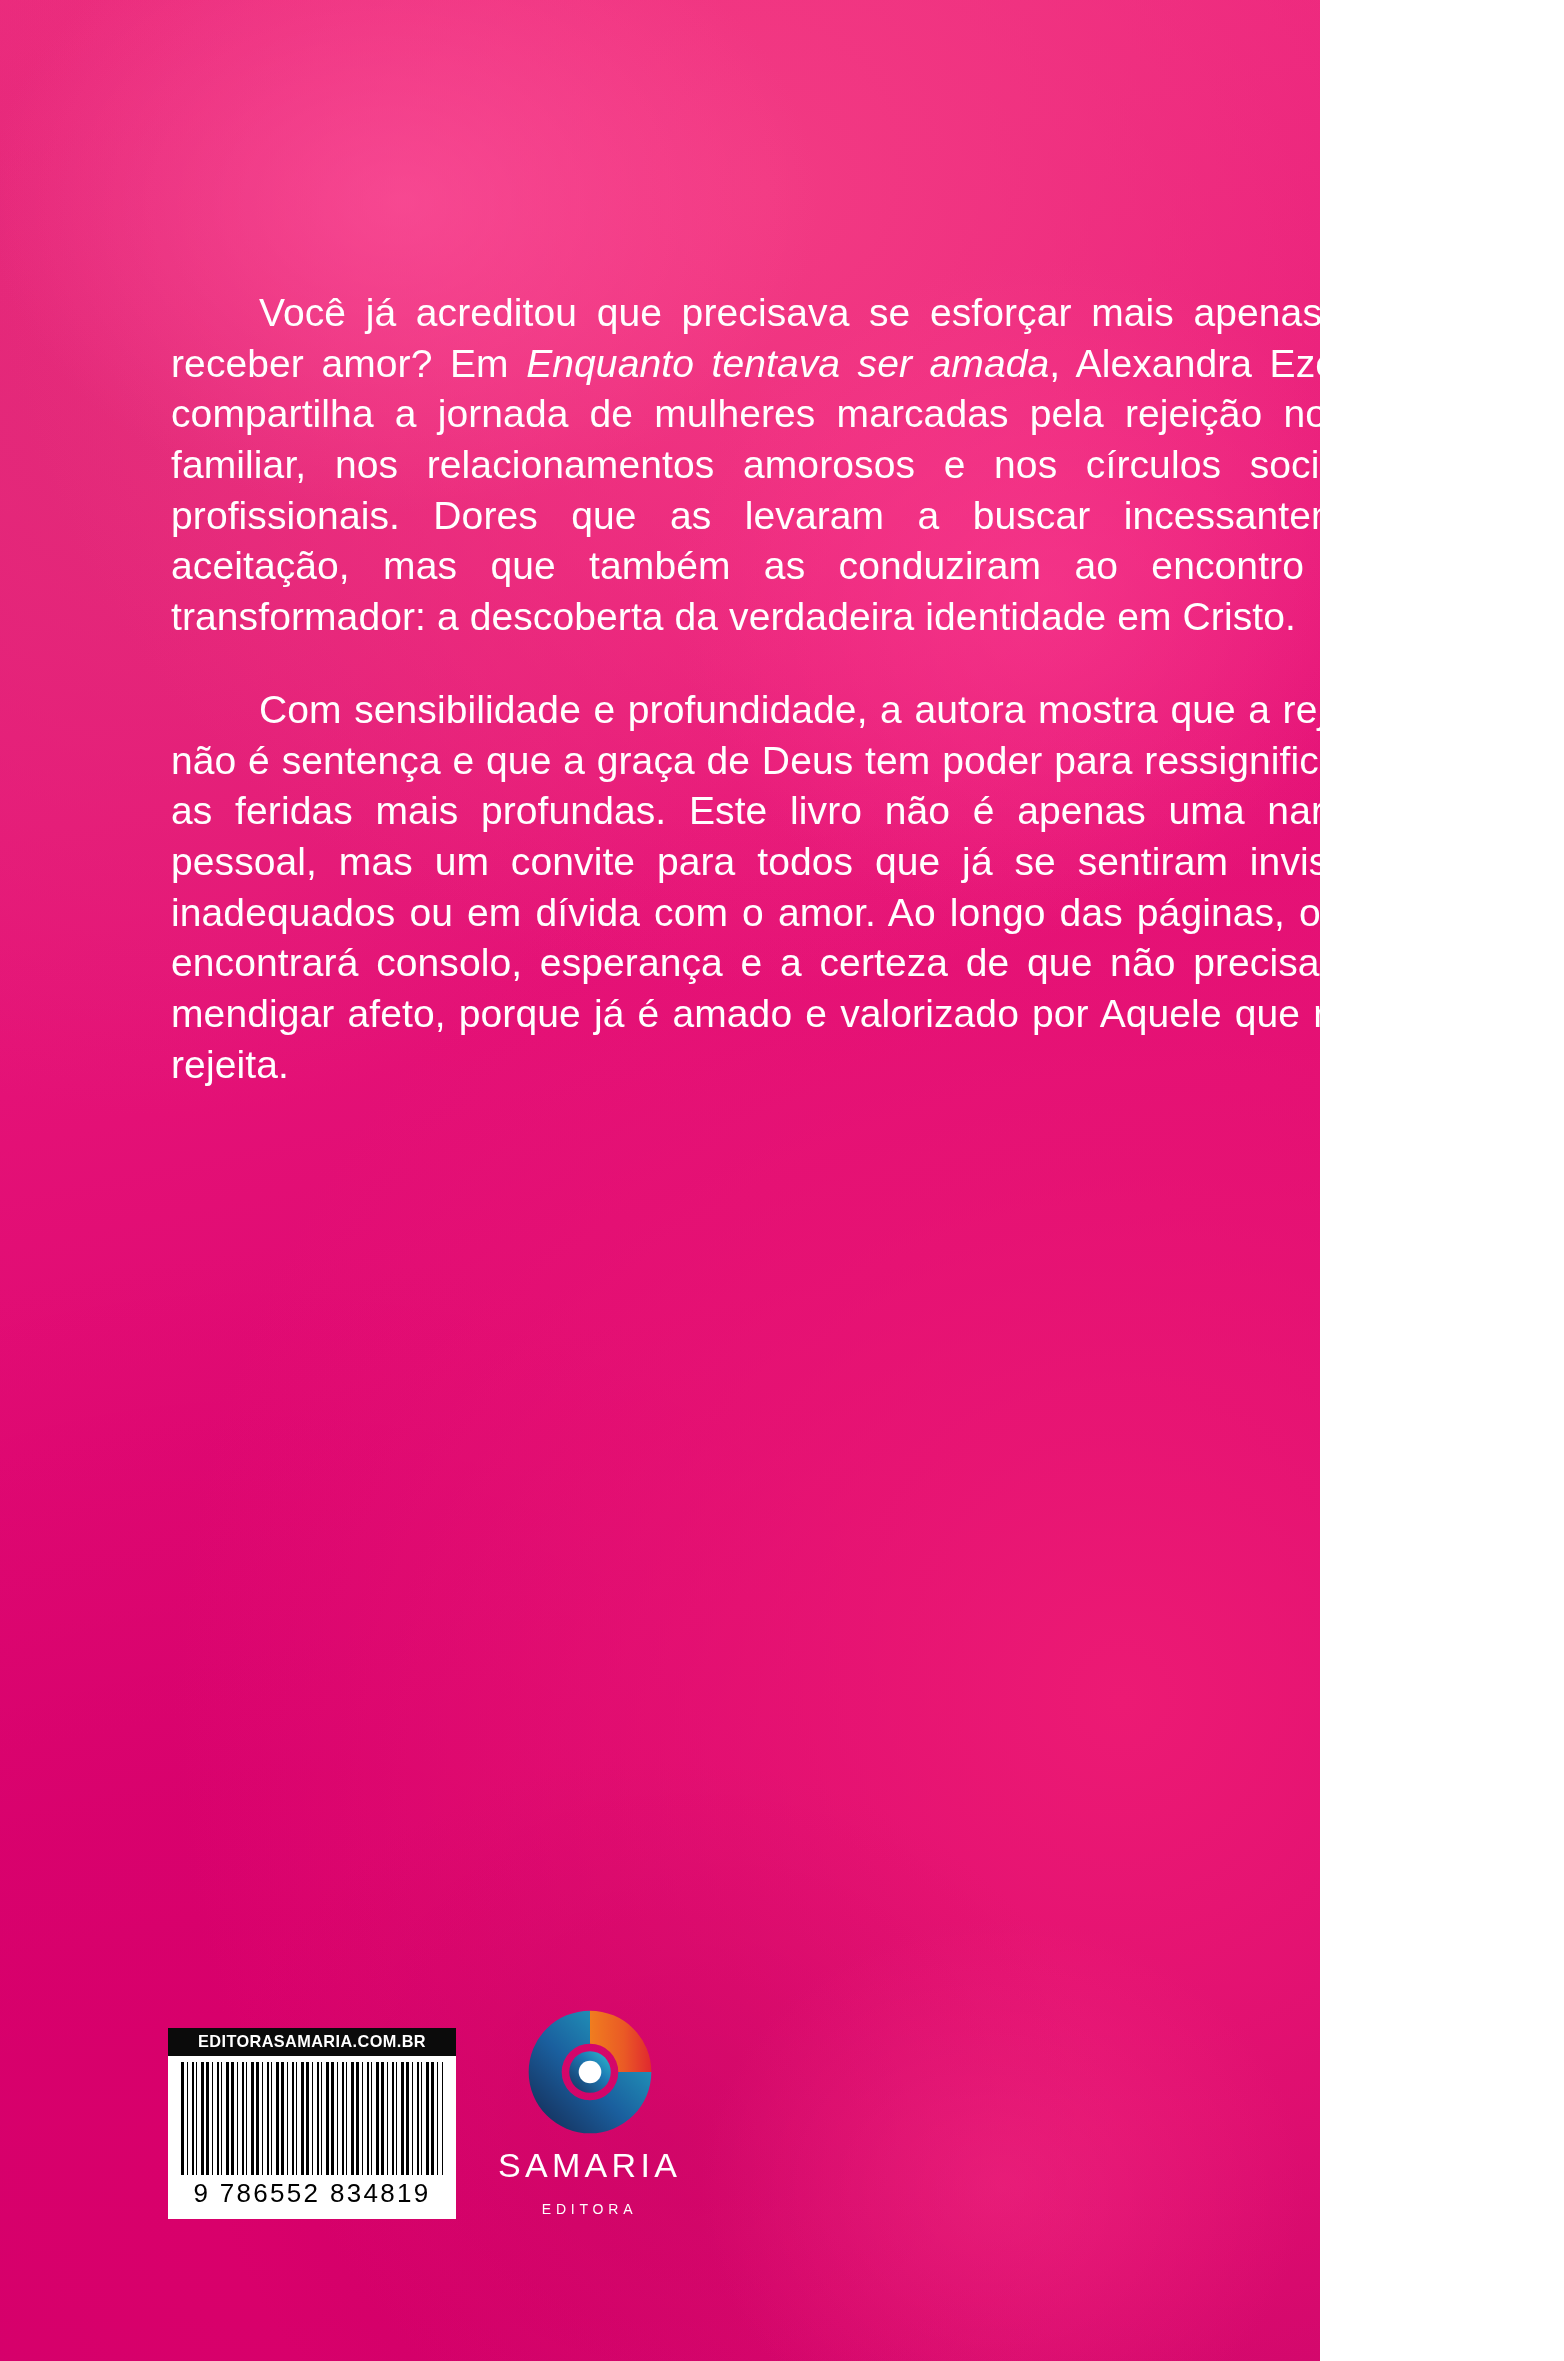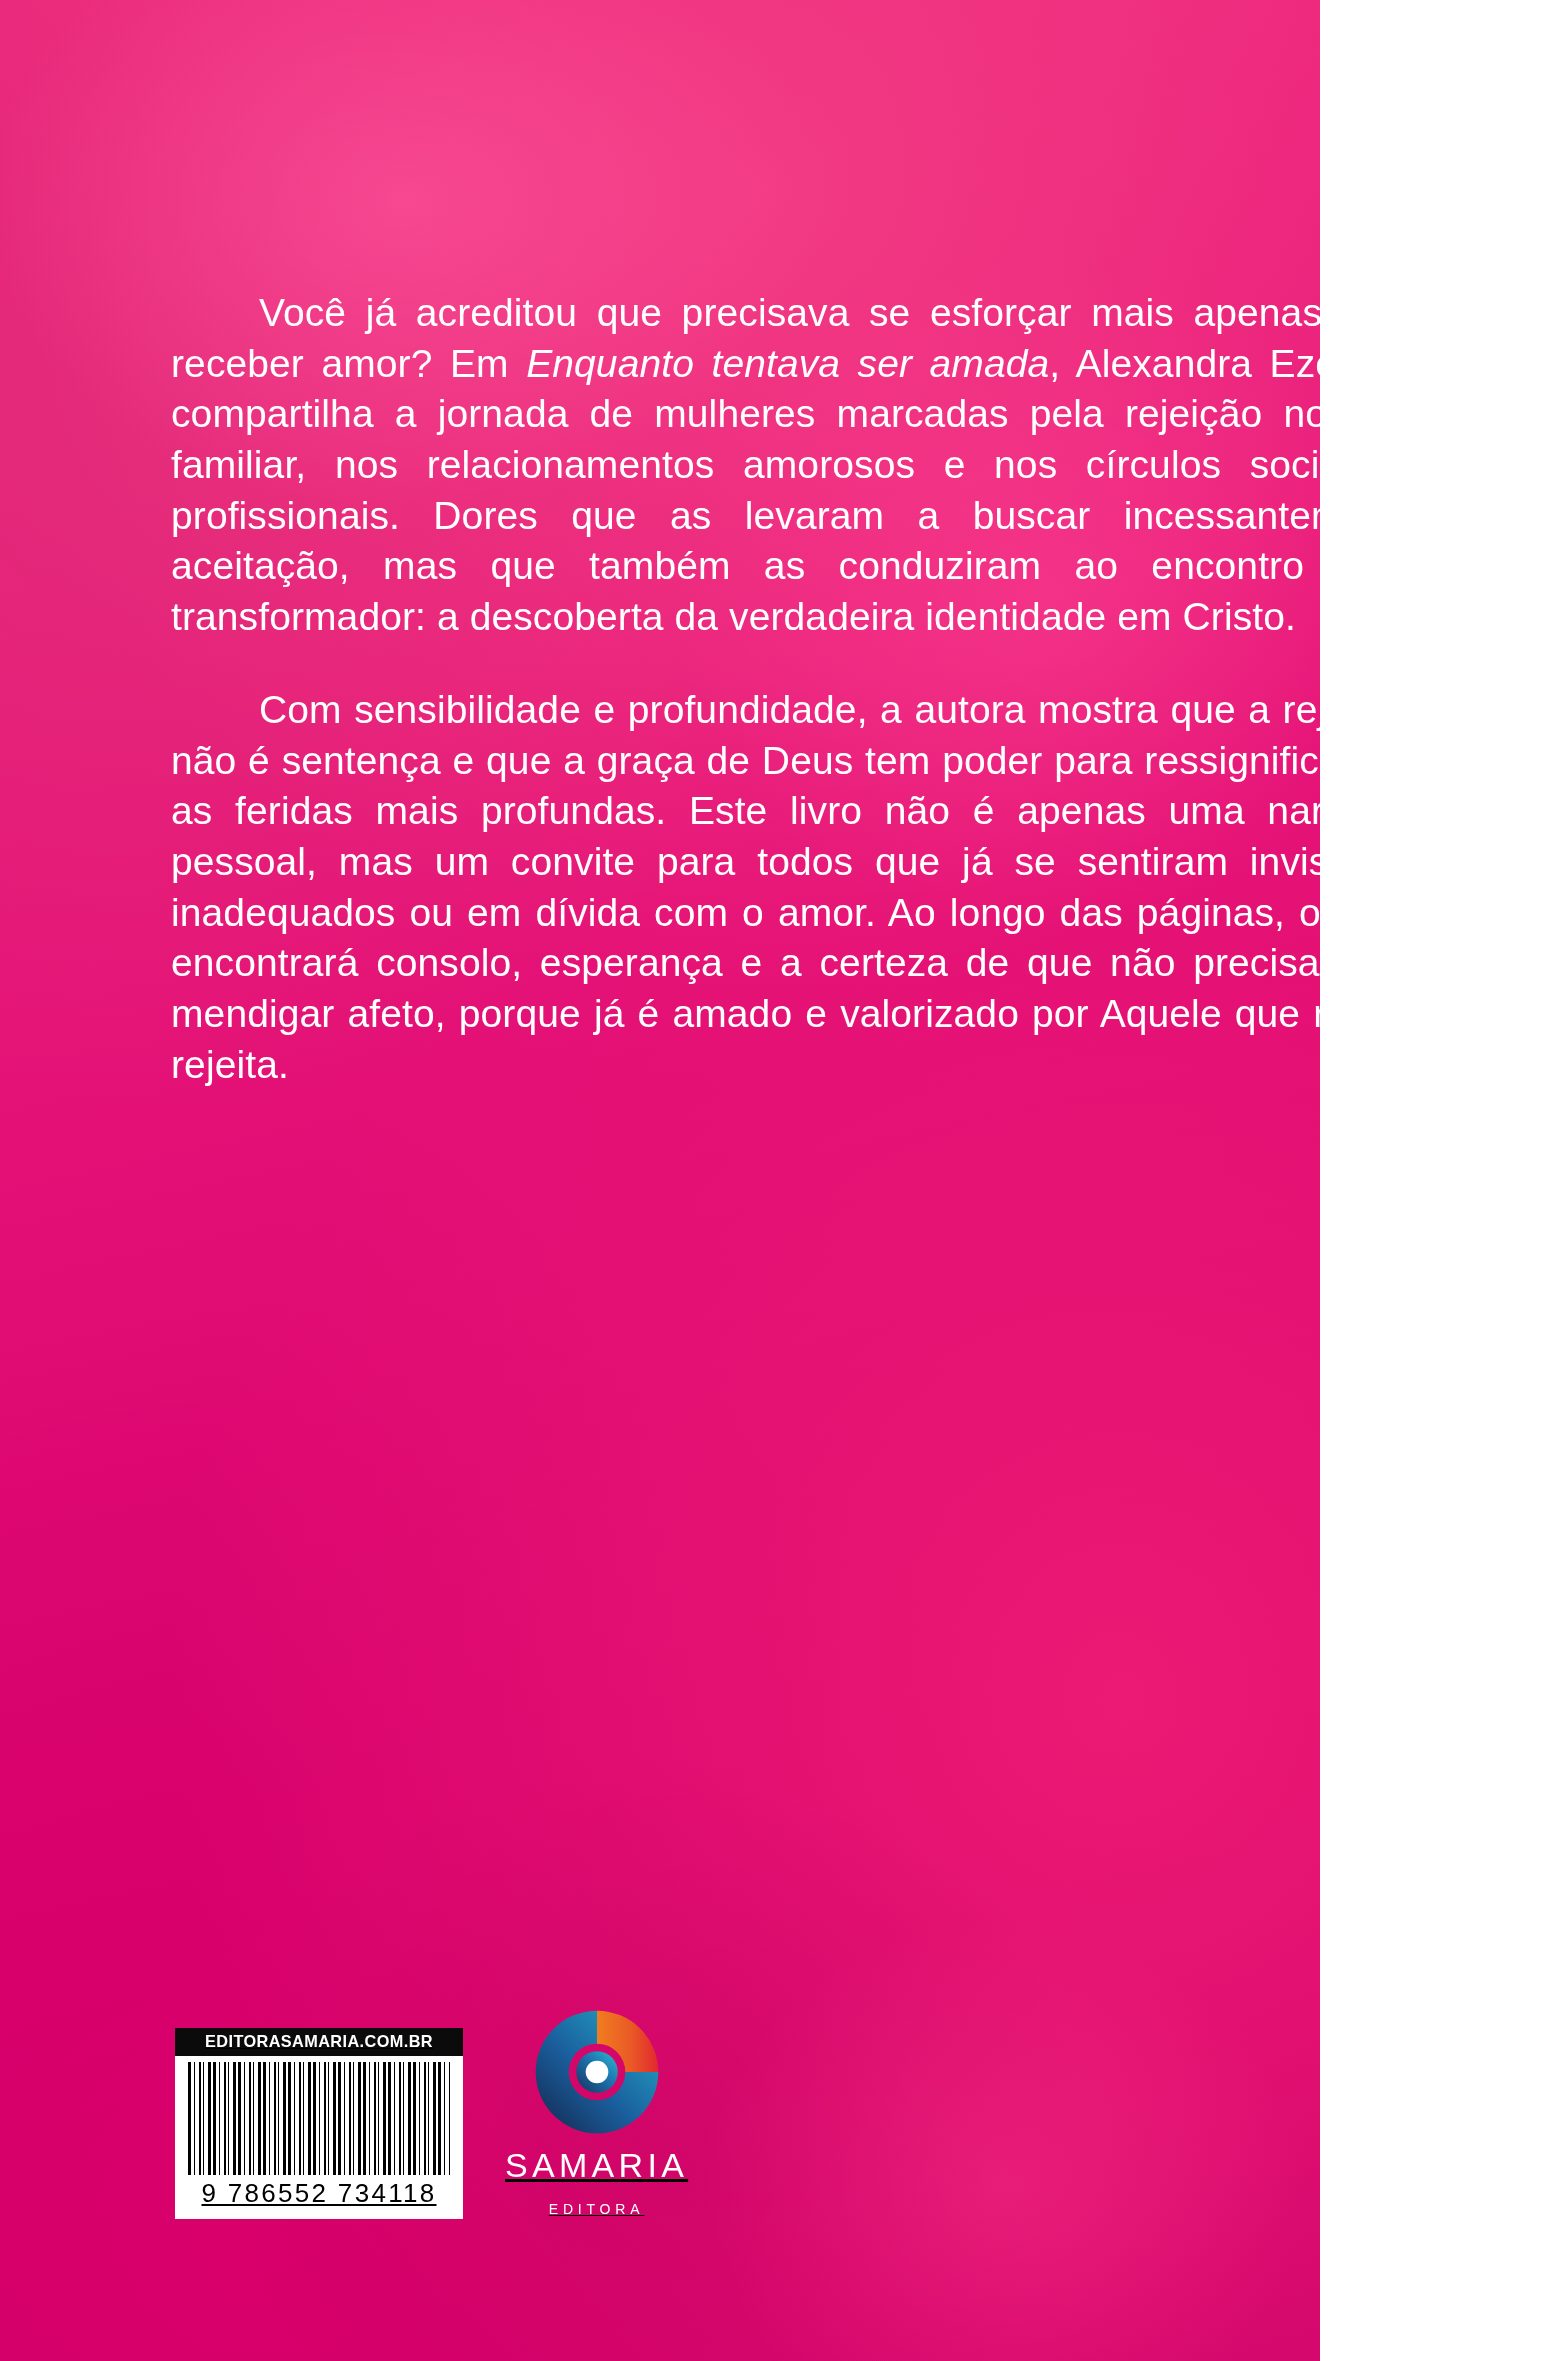--- a/index.html
+++ b/index.html
@@ -74,27 +74,26 @@
     text-indent: 88px;
   }
   .blurb p:last-child { margin-bottom: 0; }
   .blurb em {
     font-style: italic;
   }
 
   
   .footer {
     position: absolute;
-    left: 175px;
+    left: 168px;
     bottom: 142px;
     z-index: 3;
     display: flex;
     align-items: flex-end;
     gap: 42px;
-    text-decoration: underline;
   }
 
   .barcode-block {
     width: 288px;
     background: #ffffff;
     padding: 0;
     display: flex;
     flex-direction: column;
     align-items: stretch;
   }
@@ -173,21 +172,21 @@
   <div class="blurb">
     <p><span>Você já acreditou que precisava se esforçar mais apenas para receber amor? Em </span><em>Enquanto tentava ser amada</em><span>, Alexandra Ezequiel compartilha a jornada de mulheres marcadas pela rejeição no seio familiar, nos relacionamentos amorosos e nos círculos sociais e profissionais. Dores que as levaram a buscar incessantemente aceitação, mas que também as conduziram ao encontro mais transformador: a descoberta da verdadeira identidade em Cristo.</span></p>
     <p>Com sensibilidade e profundidade, a autora mostra que a rejeição não é sentença e que a graça de Deus tem poder para ressignificar até as feridas mais profundas. Este livro não é apenas uma narrativa pessoal, mas um convite para todos que já se sentiram invisíveis, inadequados ou em dívida com o amor. Ao longo das páginas, o leitor encontrará consolo, esperança e a certeza de que não precisa mais mendigar afeto, porque já é amado e valorizado por Aquele que nunca rejeita.</p>
   </div>
 
   <div class="footer">
 
     <div class="barcode-block">
       <div class="barcode-url">EDITORASAMARIA.COM.BR</div>
       <div class="barcode-bars"></div>
-      <div class="barcode-number">9 786552 734118</div>
+      <div class="barcode-number">9 786552 834819</div>
     </div>
 
     <div class="publisher">
       <svg class="publisher-mark" viewBox="0 0 160 142">
         <defs>
           <clipPath id="clipTop">
             <rect x="0" y="0" width="160" height="50"></rect>
           </clipPath>
           <clipPath id="clipBottom">
             <rect x="0" y="50" width="160" height="92"></rect>

